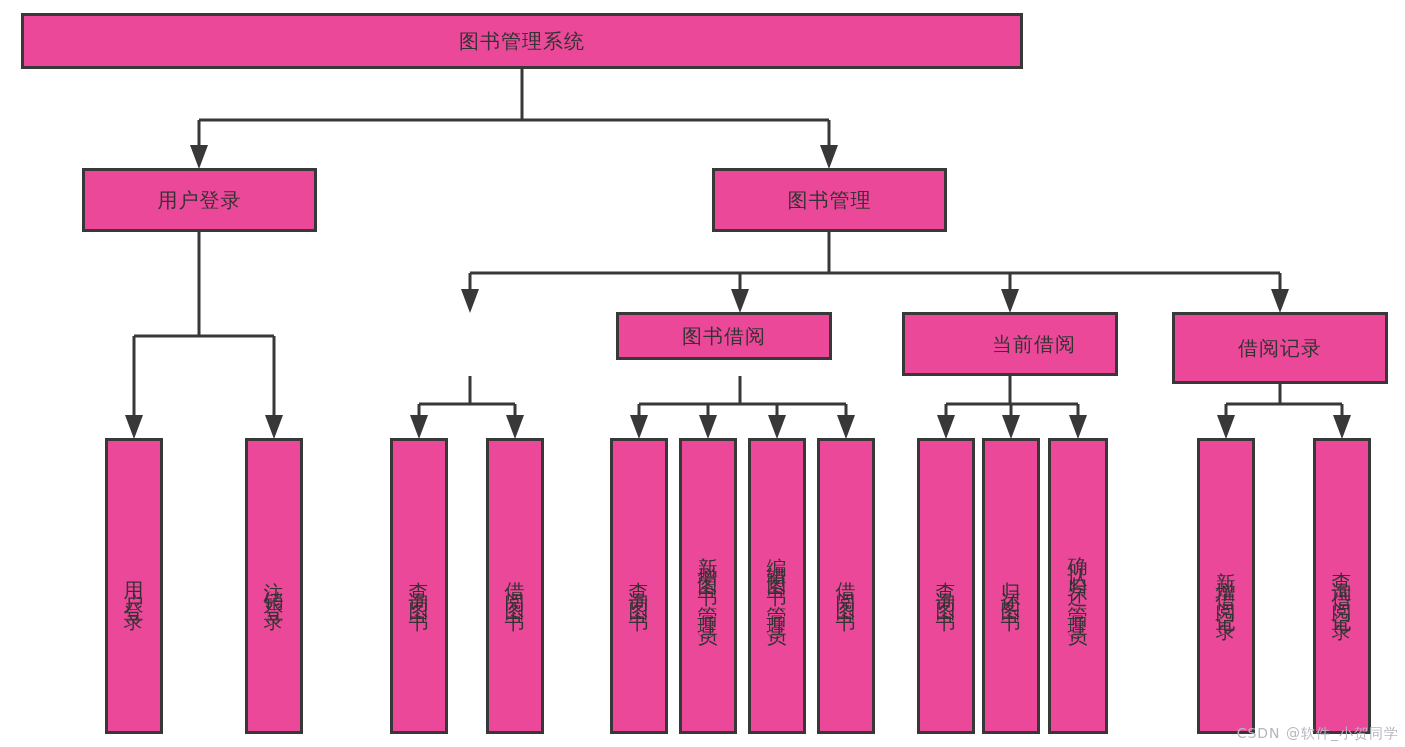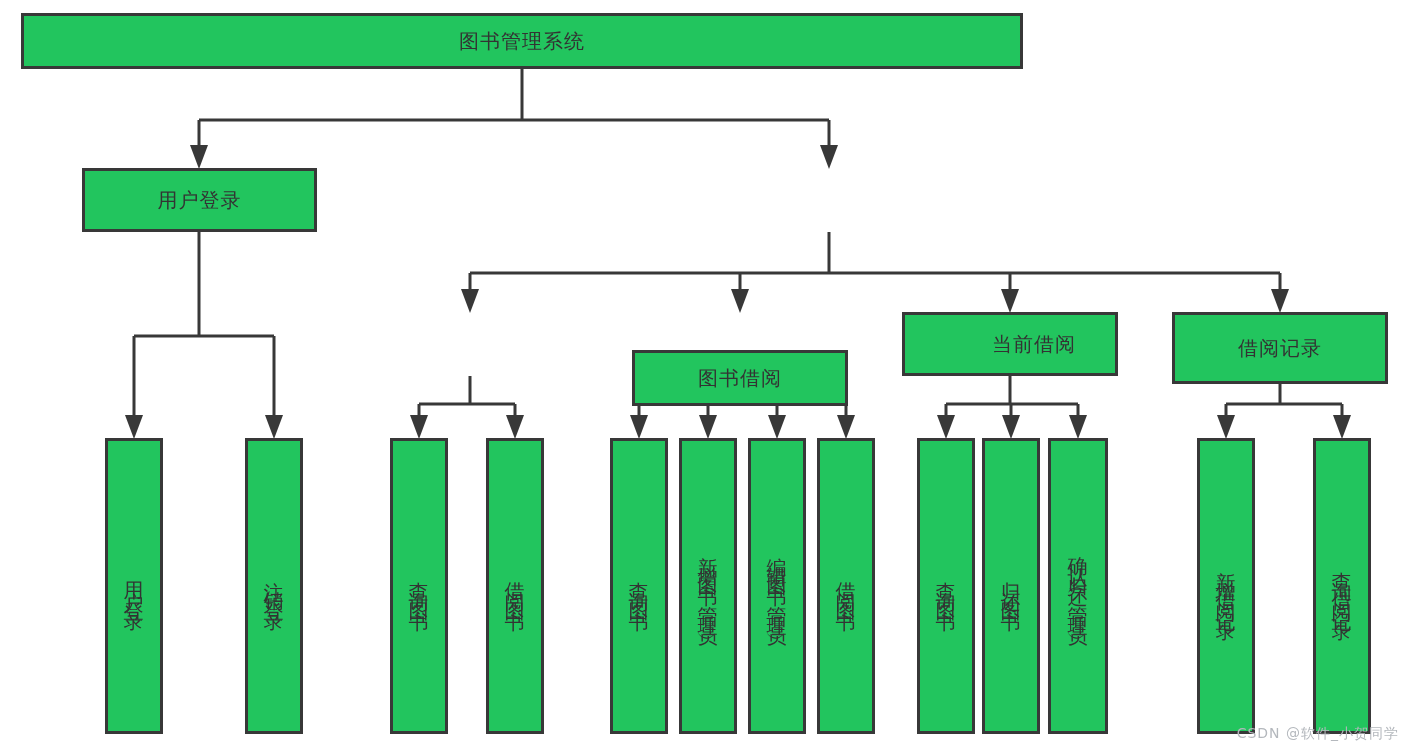--- a/index.html
+++ b/index.html
@@ -17,21 +17,21 @@
     font-family:"DejaVu Sans",sans-serif;
     color:var(--text);
   }
   .connectors{position:absolute;left:0;top:0;width:1405px;height:747px;}
   .connectors path{stroke:var(--line);stroke-width:3;fill:none;}
   .connectors polygon{fill:var(--line);stroke:none;}
   .node{
     position:absolute;
     box-sizing:border-box;
     border:3px solid var(--line);
-    background:#22c55e;
+    background:#ec4899;
     display:flex;
     align-items:center;
     justify-content:center;
     font-size:20px;
     letter-spacing:1px;
     white-space:nowrap;
   }
   .vnode{
     writing-mode:vertical-rl;
     text-orientation:mixed;
@@ -87,22 +87,23 @@
     <polygon points="937,415 955,415 946,439"></polygon>
     <polygon points="1002,415 1020,415 1011,439"></polygon>
     <polygon points="1069,415 1087,415 1078,439"></polygon>
     <polygon points="1217,415 1235,415 1226,439"></polygon>
     <polygon points="1333,415 1351,415 1342,439"></polygon>
   </svg>
 
   <div class="node" style="left:21px;top:13px;width:1002px;height:56px;">图书管理系统</div>
 
   <div class="node" style="left:82px;top:168px;width:235px;height:64px;">用户登录</div>
+  <div class="node" style="left:712px;top:168px;width:235px;height:64px;">图书管理</div>
 
-  <div class="node" style="left:632px;top:312px;width:216px;height:56px;margin-top:38px;">图书借阅</div>
+  <div class="node" style="left:616px;top:312px;width:216px;height:48px;">图书借阅</div>
   <div class="node" style="left:902px;top:312px;width:216px;height:64px;padding-left:48px;">当前借阅</div>
   <div class="node" style="left:1172px;top:312px;width:216px;height:72px;">借阅记录</div>
 
   <div class="node vnode" style="left:105px;top:438px;width:58px;height:296px;">用户登录</div>
   <div class="node vnode" style="left:245px;top:438px;width:58px;height:296px;">注销登录</div>
 
   <div class="node vnode" style="left:390px;top:438px;width:58px;height:296px;">查询图书</div>
   <div class="node vnode" style="left:486px;top:438px;width:58px;height:296px;">借阅图书</div>
 
   <div class="node vnode" style="left:610px;top:438px;width:58px;height:296px;">查询图书</div>

